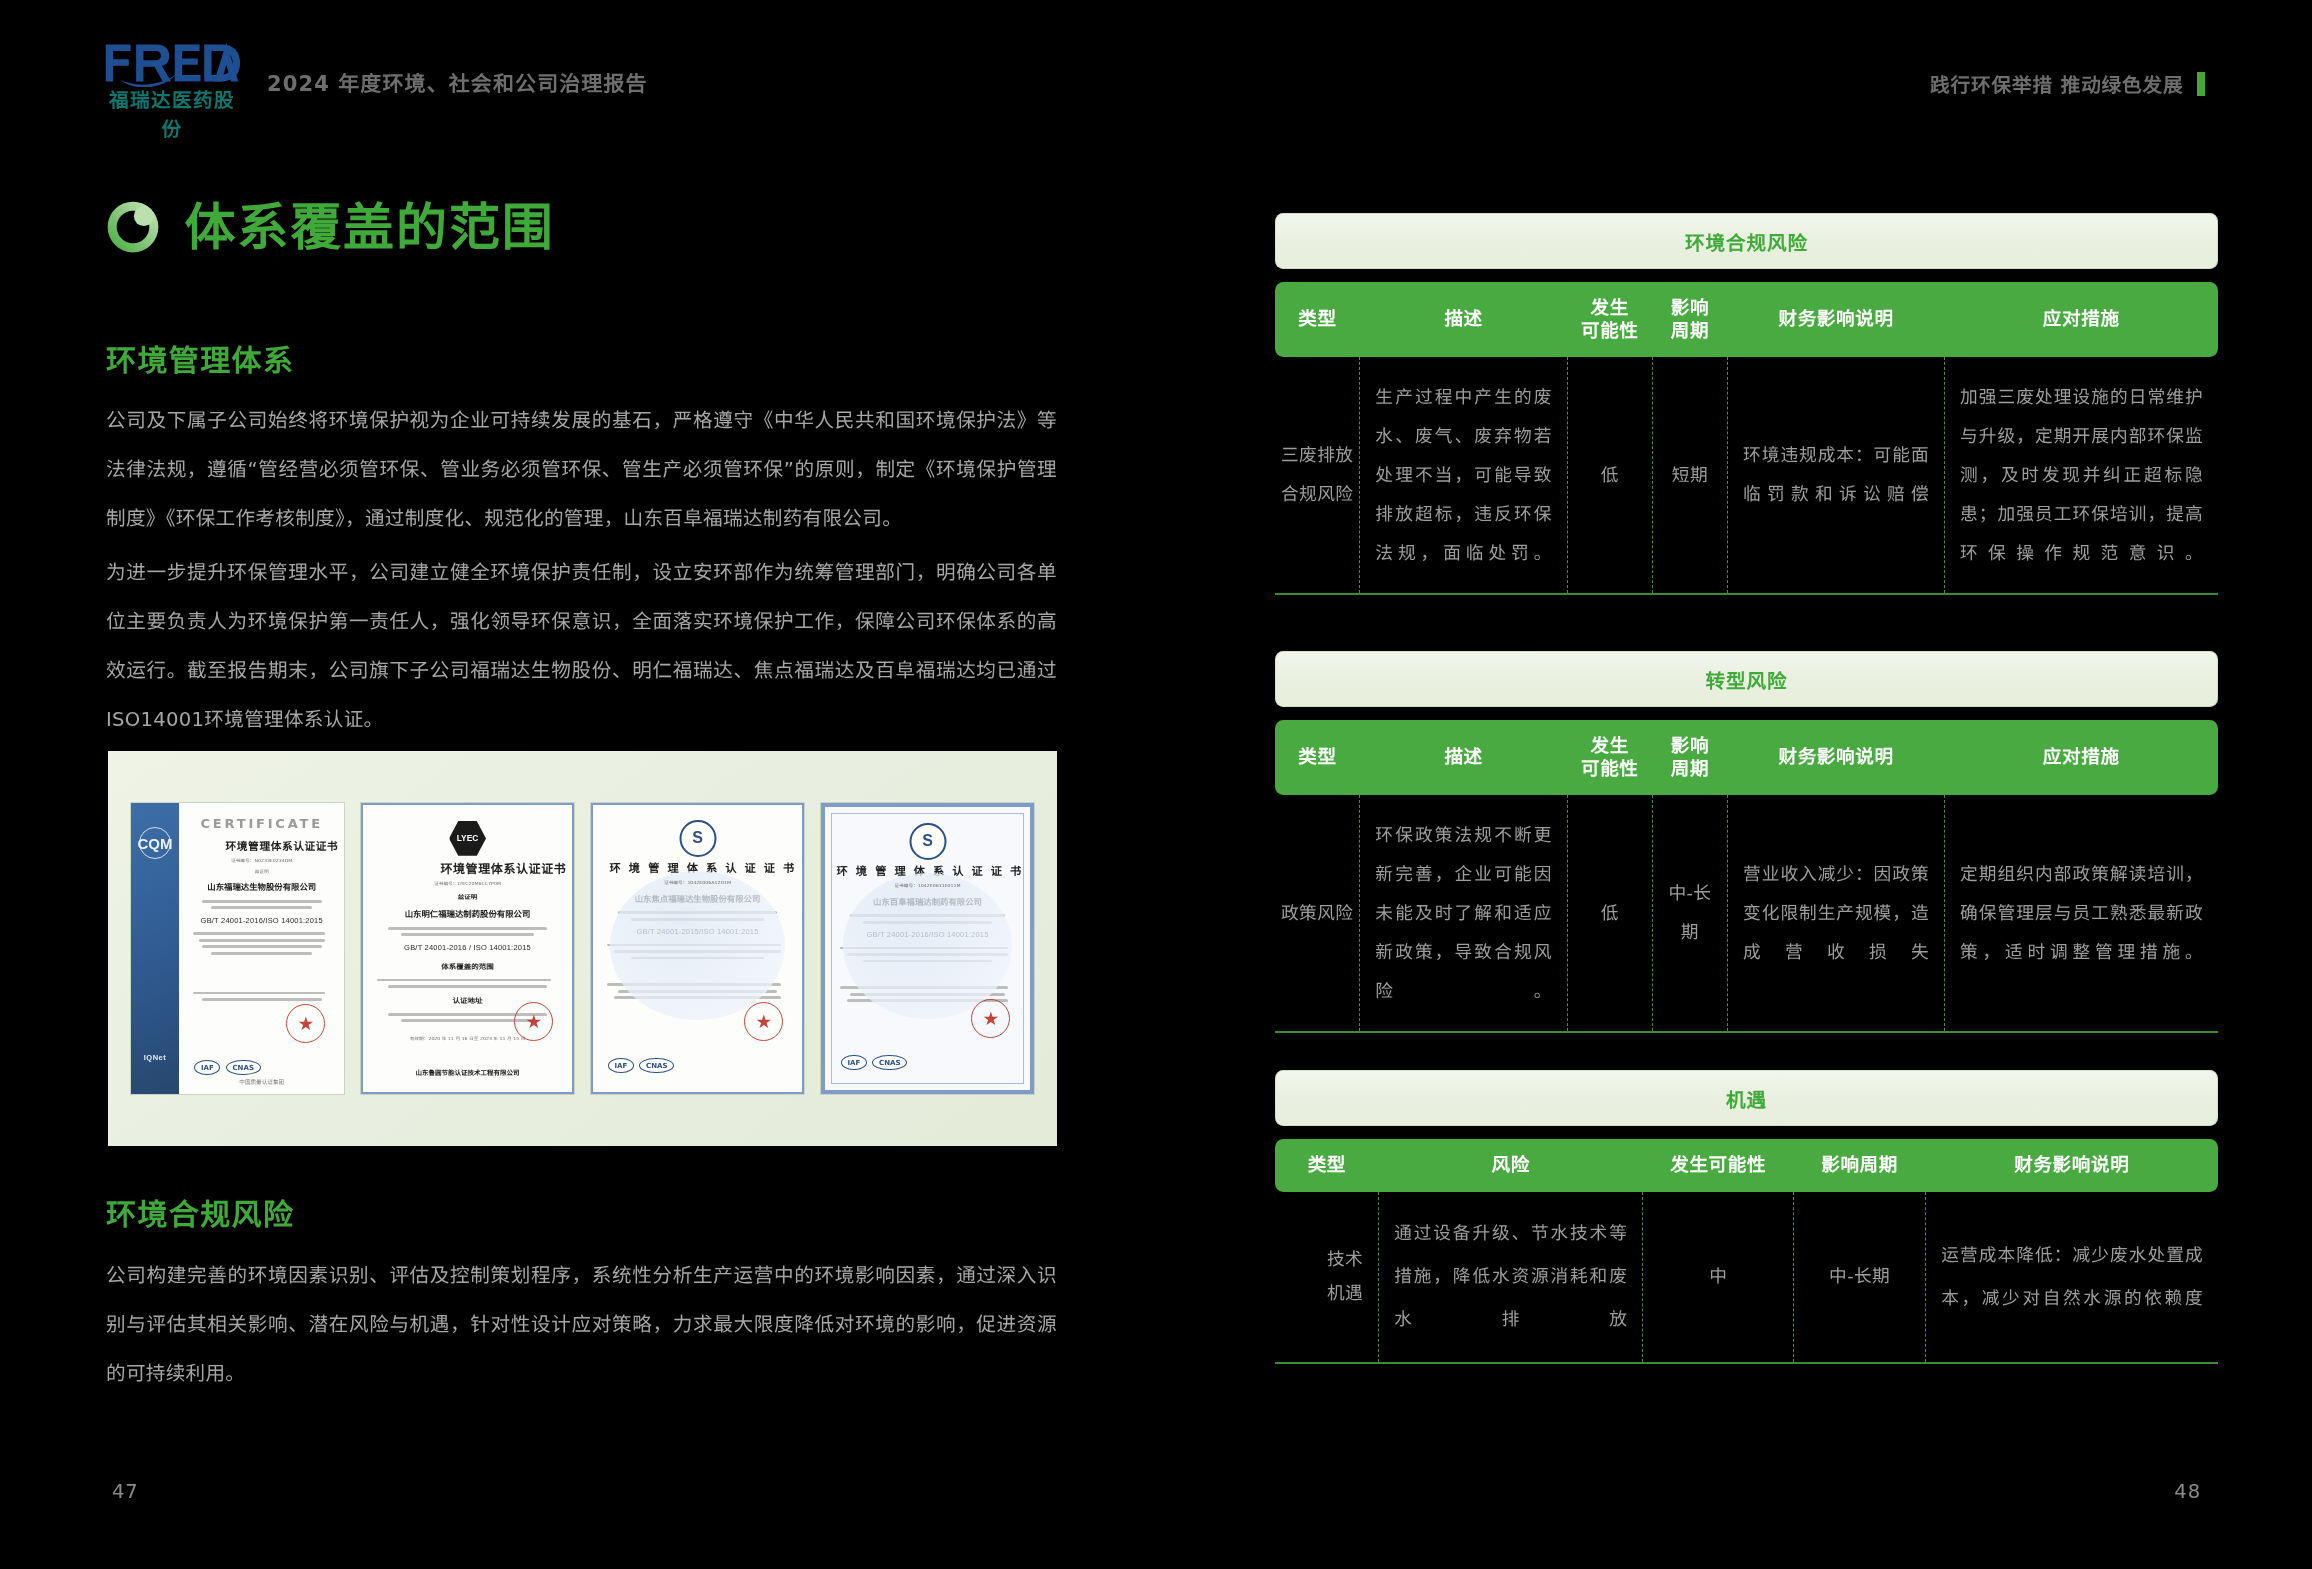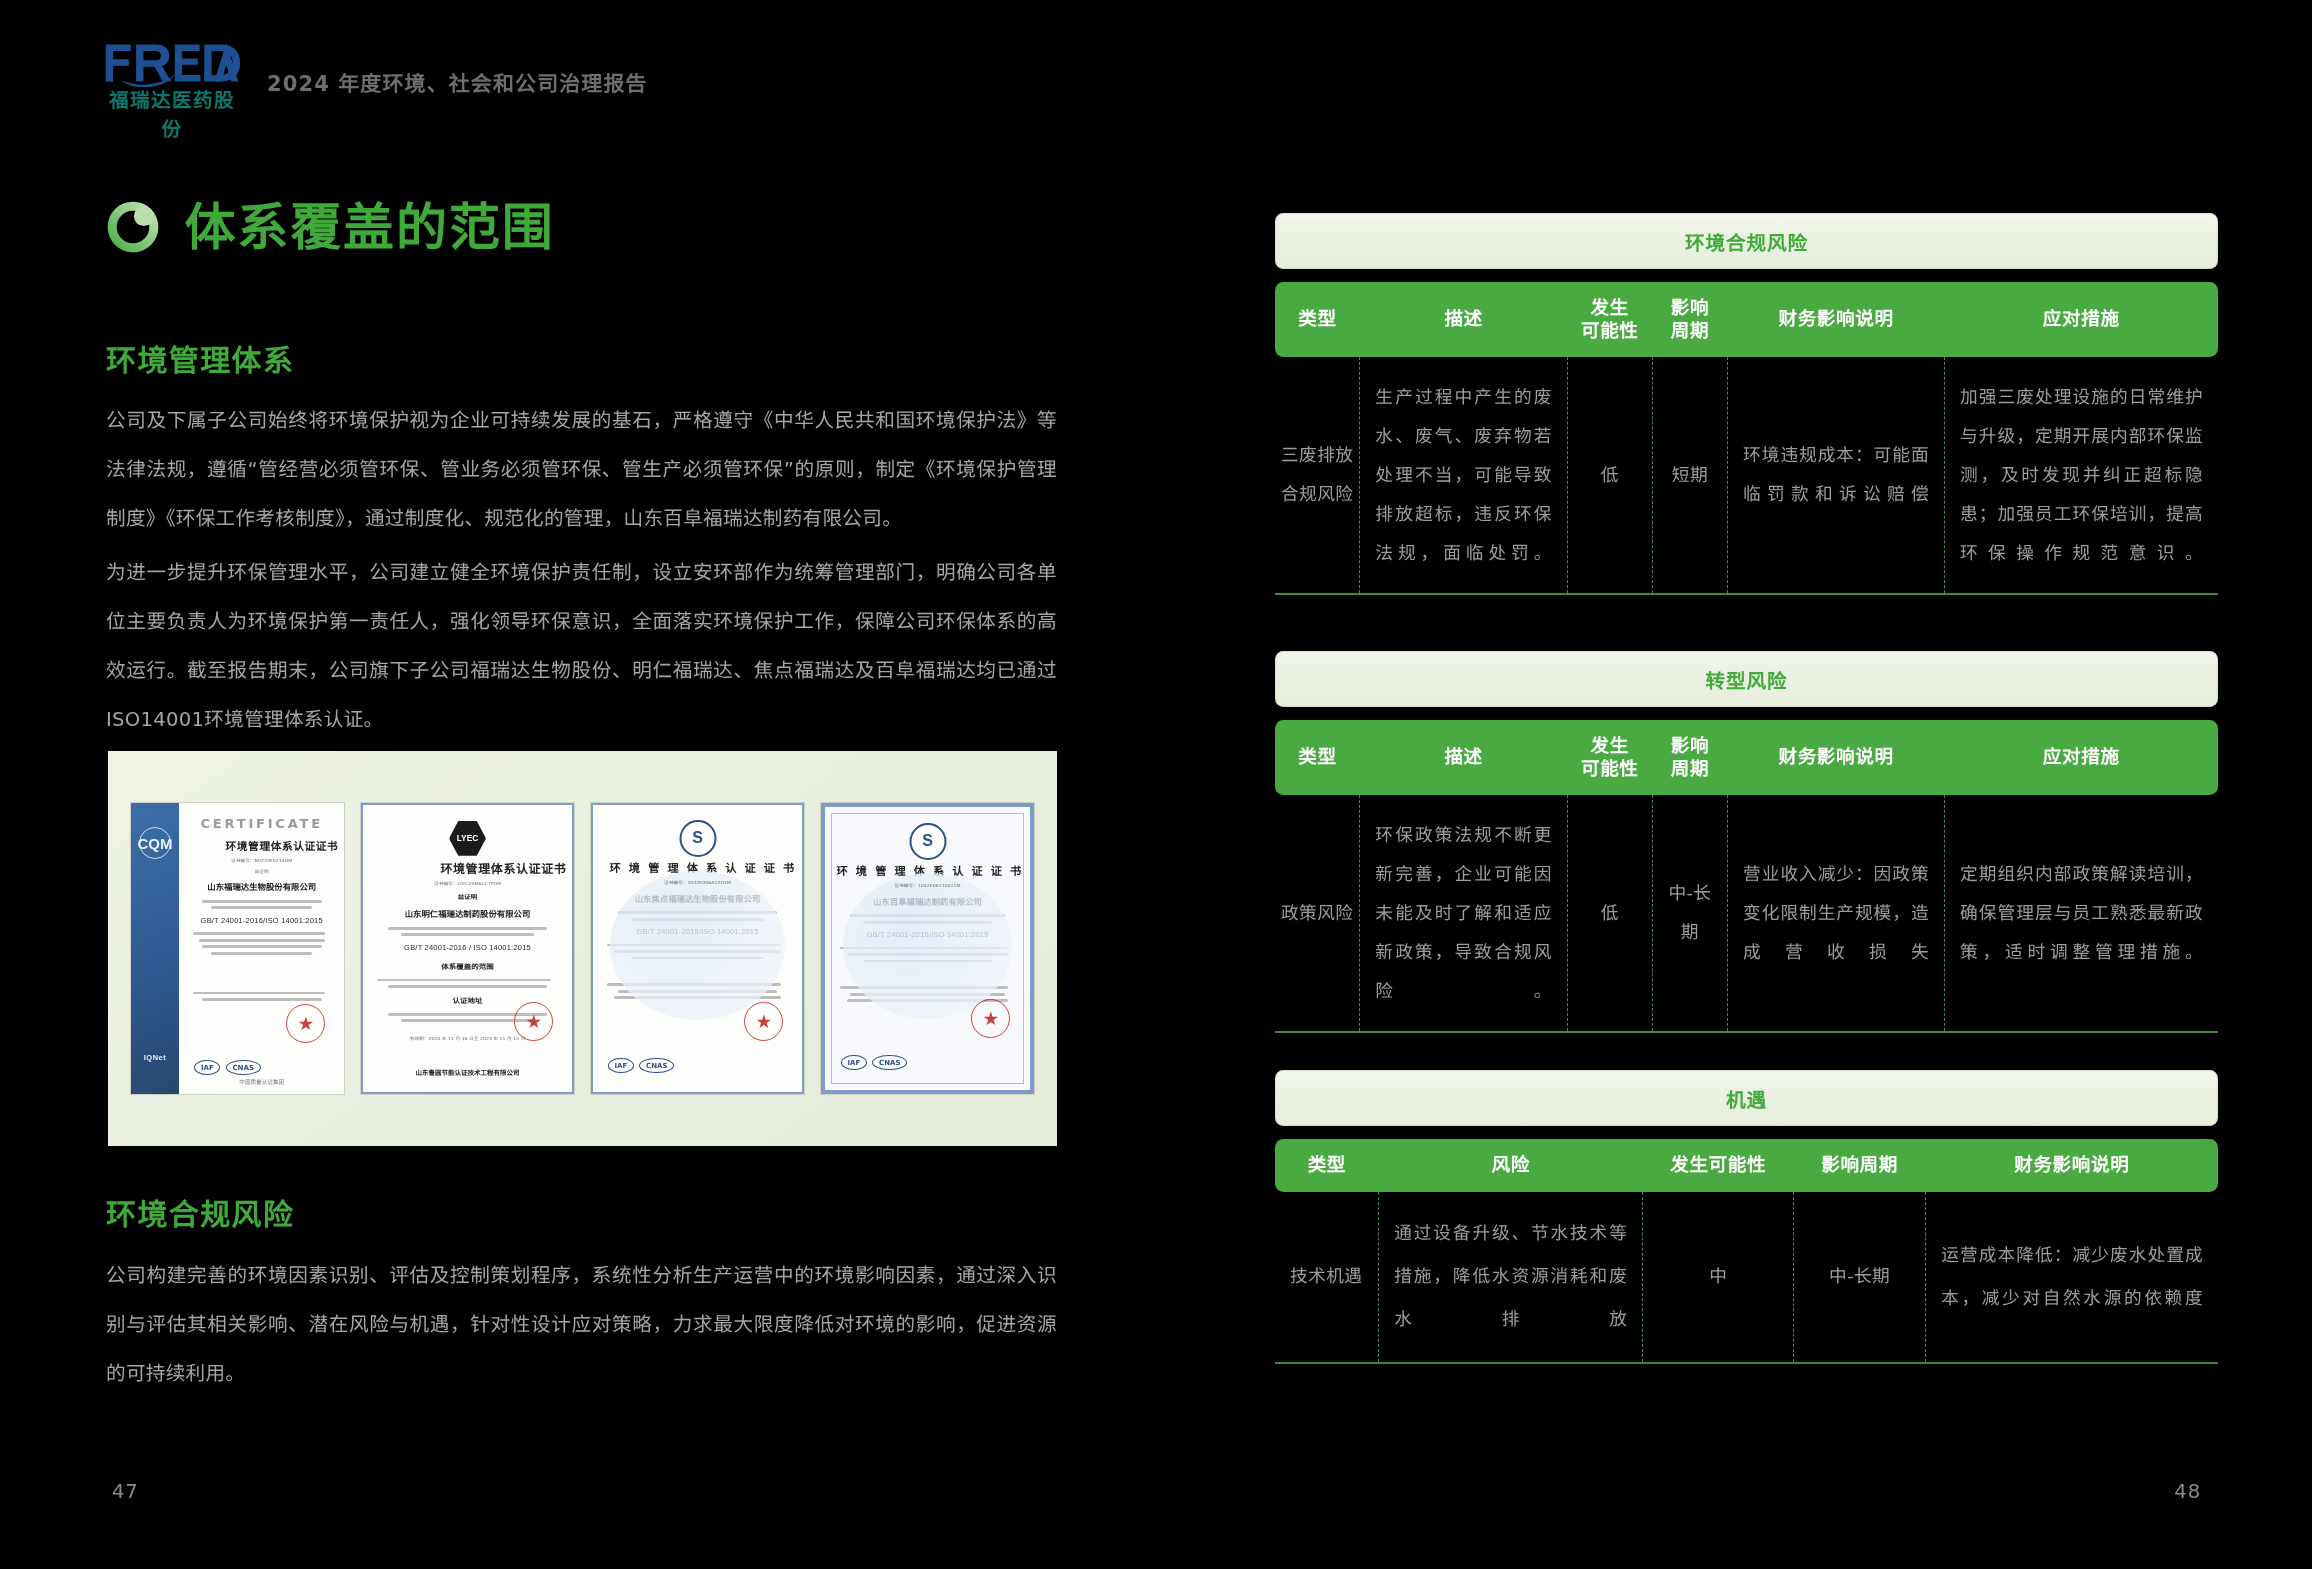--- a/index.html
+++ b/index.html
@@ -112,21 +112,21 @@
   thead tr th:first-child{ border-radius:8.4px 0 0 8.4px; }
   thead tr th:last-child{ border-radius:0 8.4px 8.4px 0; }
   tbody td{ font-size:17.7px; color:#9d9d9d; line-height:39px; padding:20.5px 15px;
       text-align:center; vertical-align:middle; border-right:1.9px dashed #4f8a3f;
       font-family:"DejaVu Sans",sans-serif; letter-spacing:0.4px; }
   tbody td:last-child{ border-right:none; }
   tbody tr{ border-bottom:2.3px solid #3c8a36; }
   td.vcell{ padding:9.3px 3.7px; }
   td.just{ text-align:justify; text-align-last:justify; }
   td.lead{ line-height:43px; }
-  .stack{ display:flex; align-items:flex-end; line-height:1.9;}
+  .stack{ display:flex; flex-direction:column; align-items:flex-end; line-height:1.9;}
 </style>
 </head>
 <body>
 
 <div class="spread">
 
   <div class="page">
 
     <div class="hdr">
       <div class="logo-wrap">
@@ -292,20 +292,26 @@
       </div>
     </div>
 
     <h2 class="sub" style="top:1190px">环境合规风险</h2>
     <p class="body" style="top:1251px">公司构建完善的环境因素识别、评估及控制策划程序，系统性分析生产运营中的环境影响因素，通过深入识别与评估其相关影响、潜在风险与机遇，针对性设计应对策略，力求最大限度降低对环境的影响，促进资源的可持续利用。</p>
 
     <div class="pgnum left">47</div>
   </div>
 
   <div class="page">
+    <div class="hdr">
+      <div class="hdr-right">
+        <span>践行环保举措 推动绿色发展</span>
+        <span class="hdr-bar"></span>
+      </div>
+    </div>
     <div class="pgnum right">48</div>
   </div>
 
   <div class="tblblock" style="top:213px">
     <div class="tbl-banner">环境合规风险</div>
     <table>
       <thead>
         <tr>
           <th style="width:9%">
               <div>类型</div>

